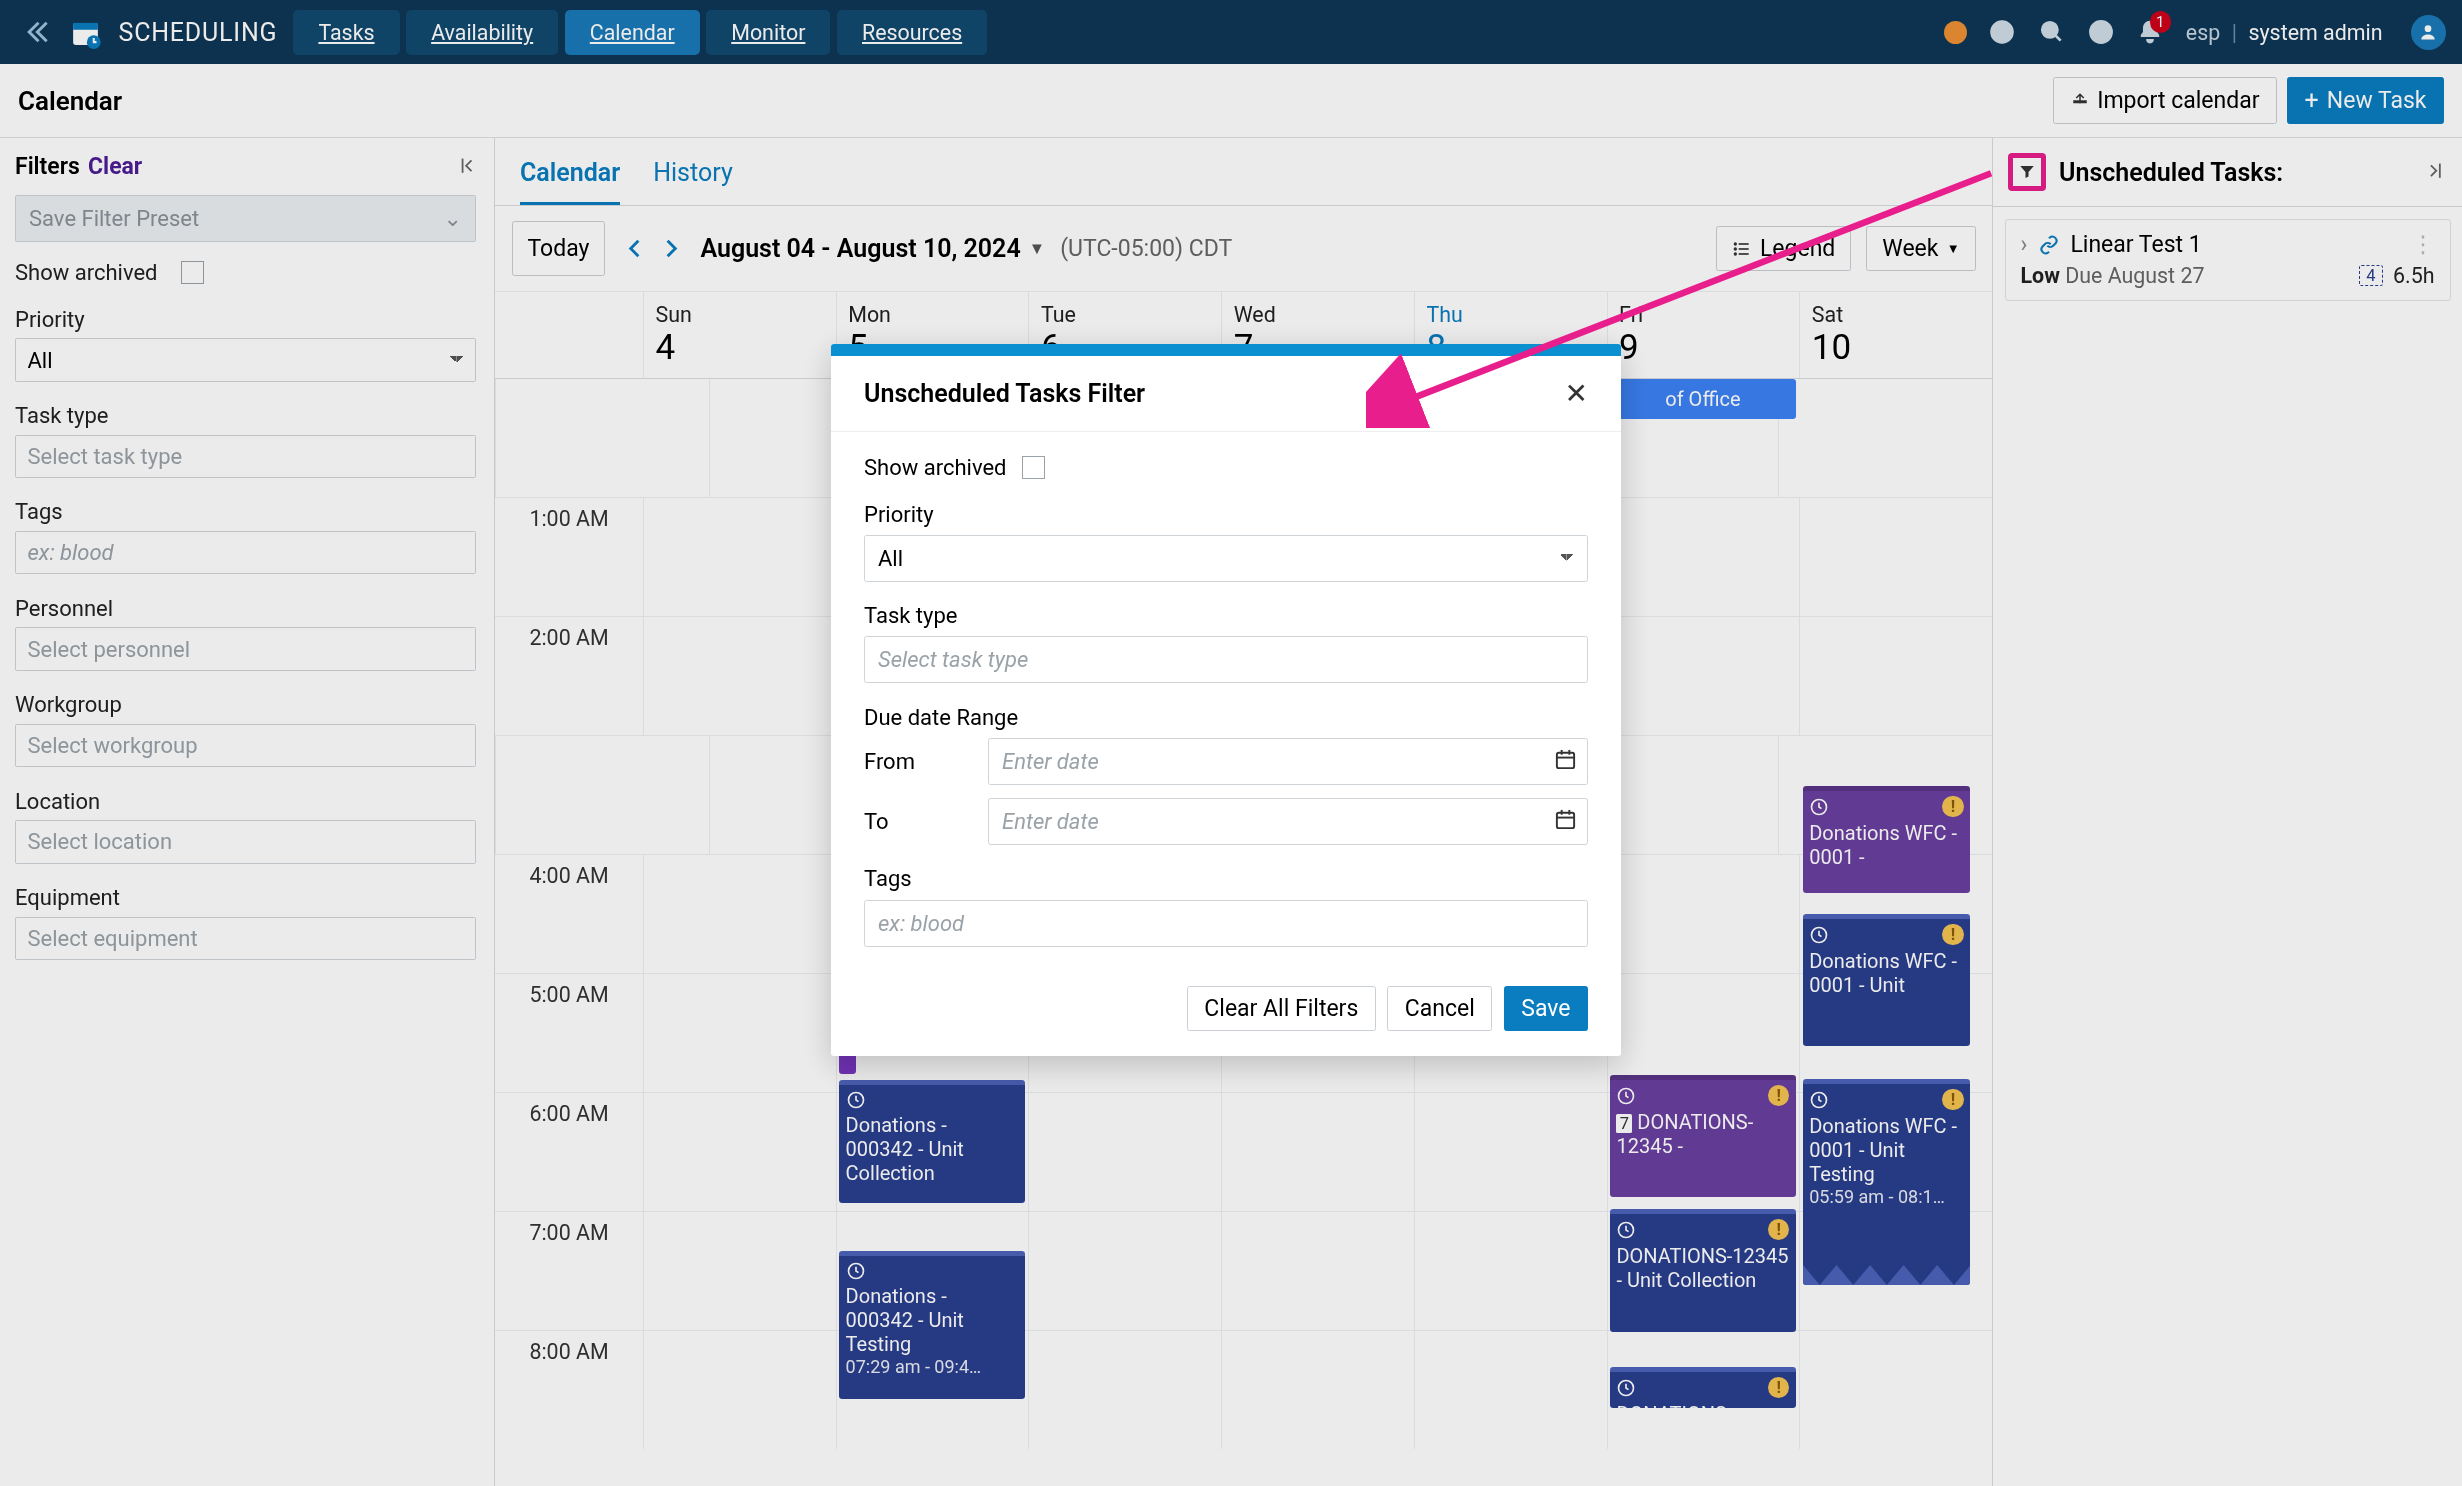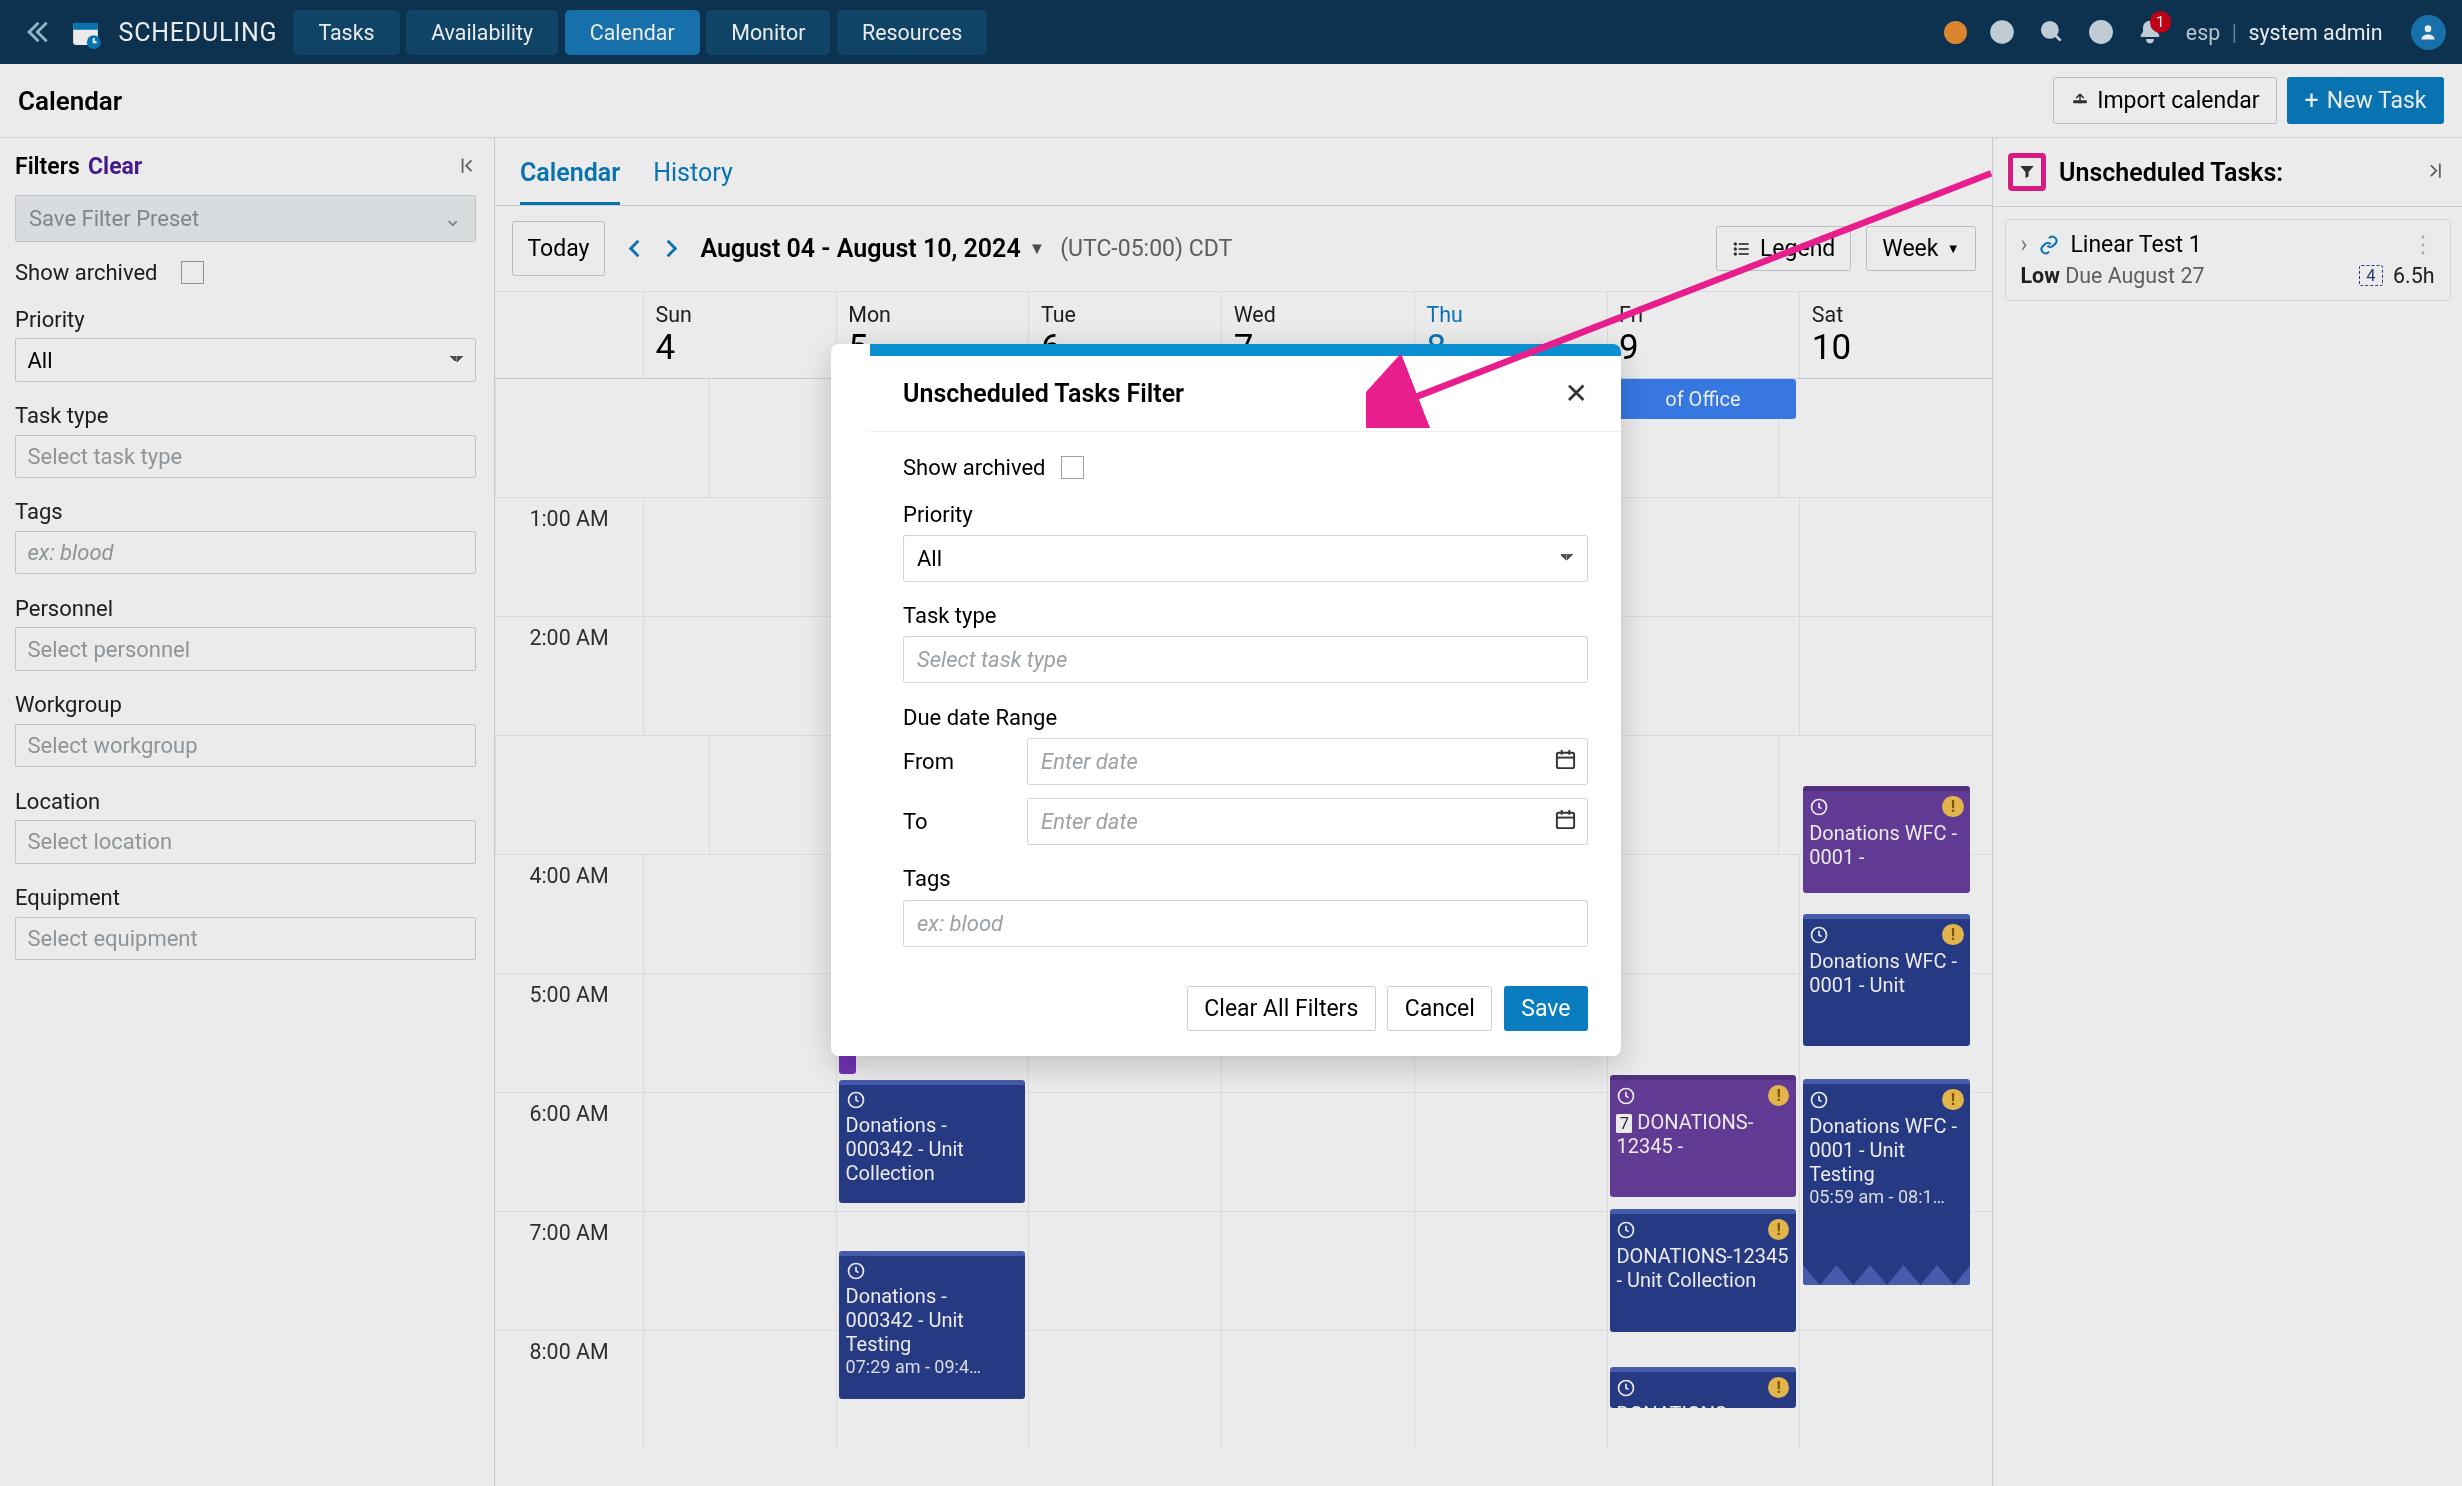--- a/index.html
+++ b/index.html
@@ -5,21 +5,21 @@
   * { box-sizing: border-box; margin: 0; padding: 0; font-family: -apple-system, BlinkMacSystemFont, "Segoe UI", Roboto, Arial, sans-serif; }
   body { width: 2462px; height: 1486px; background: #f5f5f5; overflow: hidden; transform-origin: top left; }
   
   
   .topbar { height: 64px; background: #0e3756; display: flex; align-items: center; color: #fff; padding: 0 16.5px; }
   .topbar-left { display: flex; align-items: center; gap: 15px; }
   .back-btn { width: 36px; height: 36px; background: transparent; border: none; cursor: pointer; display:flex; align-items:center; justify-content:center; }
   .back-btn svg { stroke: #9fc4dd; }
   .app-icon { width: 36px; height: 36px; display:flex; align-items:center; justify-content:center; }
   .app-name { font-size: 25px; font-weight: 400; letter-spacing: 0.8px; margin-right: 1px; }
-  .nav-tabs { display: flex; gap: 6.6px; }
+  .nav-tabs { display: flex; gap: 6.6px; text-decoration: underline; }
   .nav-tab { background: #124a70; color: #fff; border: none; padding: 10px 25px; border-radius: 5px; font-size: 21.4px; cursor: pointer; }
   .nav-tab.active { background: #1a7ab8; }
   .topbar-spacer { flex: 1; }
   .topbar-right { display: flex; align-items: center; gap: 21.4px; }
   .orange-dot { width: 23px; height: 23px; border-radius: 50%; background: #ef9135; }
   .top-icon { width: 28px; height: 28px; display:flex; align-items:center; justify-content:center; color:#d0dee8; cursor:pointer; }
   .top-icon svg { stroke: currentColor; fill: currentColor; }
   .bell-wrap { position: relative; }
   .bell-badge { position: absolute; top: -6.6px; right: -6.6px; background:#d0021b; color:#fff; font-size:15px; width:21.4px; height:21.4px; border-radius:50%; display:flex; align-items:center; justify-content:center; }
   .user-text { color:#c7d6e0; font-size:21.4px; display:flex; align-items:flex-start; }
@@ -98,21 +98,21 @@
   .right-title { font-size:25px; font-weight:600; flex:1; }
   .expand-handle { width:25px; height:25px; color:#666; cursor:pointer; }
   .task-card { margin:11.5px; border:0.8px solid #e1e4e7; border-radius:3.3px; padding:11.5px 15px; position:relative; }
   .task-title-row { display:flex; align-items:center; gap:11.5px; font-size:23px; }
   .task-sub { display:flex; align-items:center; gap:10px; font-size:21.4px; color:#666; margin-top:5px; justify-content:space-between; }
   .task-menu { color:#bbb; font-size:23px; cursor:pointer; }
   .pill { background:#2a3f8f; color:#fff; font-size:16.5px; padding:0 6.6px; border-radius:2.5px; }
 
   
   .overlay { position:fixed; inset:0; background:rgba(0,0,0,0.08); display:flex; align-items:center; justify-content:center; }
-  .modal { width:790px; background:#fff; border-radius:8px; box-shadow:0 8.2px 33px rgba(0,0,0,0.2); overflow:hidden; position:absolute; top:344px; left:831px;padding-left:39px; }
+  .modal { width:790px; background:#fff; border-radius:3px; box-shadow:0 8.2px 33px rgba(0,0,0,0.2); overflow:hidden; position:absolute; top:344px; left:831px; }
   .modal-bar { height:11.5px; background:#0a8fd0; }
   .modal-head { display:flex; align-items:center; justify-content:space-between; padding:21.4px 33px; border-bottom:0.8px solid #eceff1; }
   .modal-title { font-size:25px; font-weight:600; }
   .modal-close { font-size:28px; background:none; border:none; cursor:pointer; color:#333; }
   .modal-body { padding:23px 33px; display:flex; flex-direction:column; gap:21.4px; }
   .m-row label { display:block; font-size:22px; margin-bottom:8.2px; }
   .m-row .inline-check { display:flex; align-items:center; gap:15px; }
   .m-select, .m-input { width:100%; padding:10px 13px; font-size:22px; border:0.8px solid #cfd4d8; border-radius:2.5px; }
   .m-select { appearance:none; background:#fff; background-image: linear-gradient(45deg, transparent 50%, #555 50%), linear-gradient(135deg, #555 50%, transparent 50%); background-position: calc(100% - 20px) 18px, calc(100% - 13px) 18px; background-size:6.6px 6.6px; background-repeat:no-repeat; }
   .m-input::placeholder { color:#9aa2a8; font-style:italic; }

